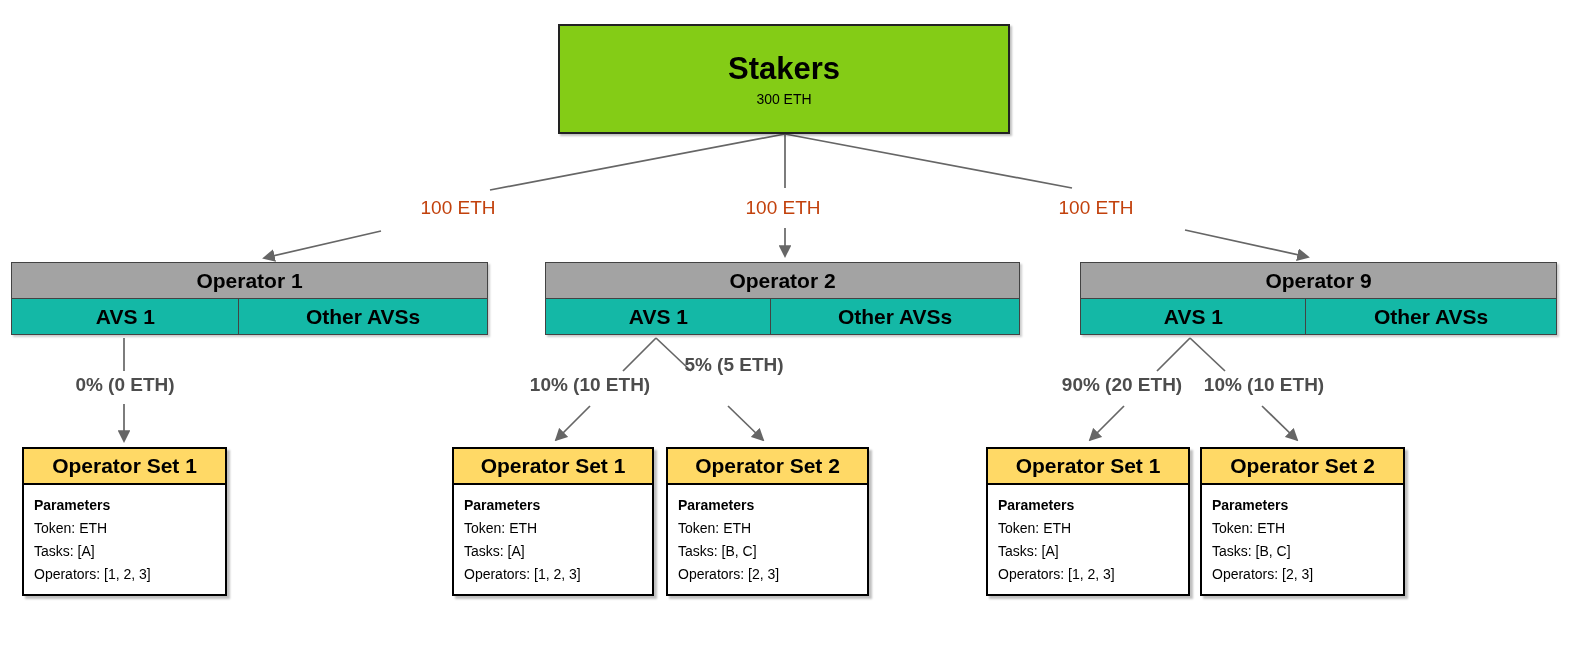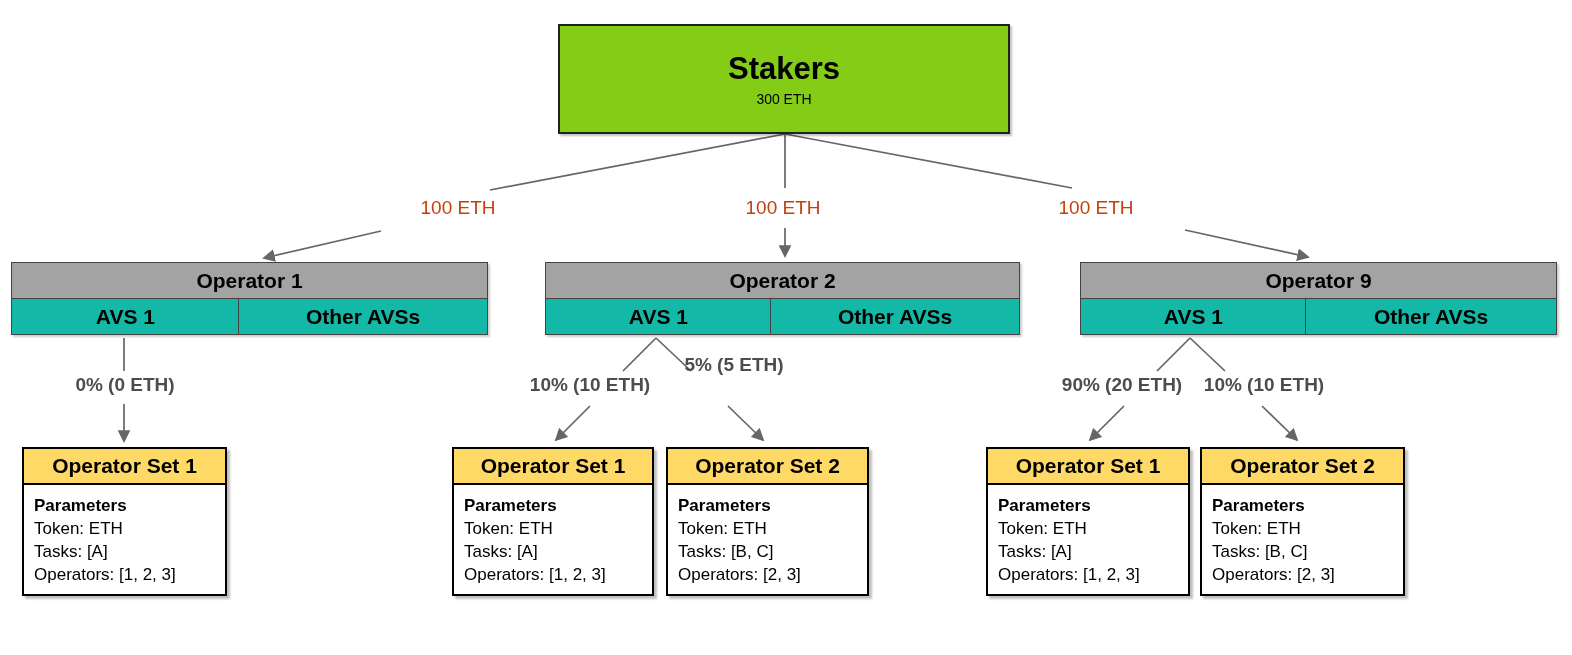--- a/index.html
+++ b/index.html
@@ -52,21 +52,21 @@
   .opset-header{
     box-sizing:border-box;height:38px;
     background:#ffd966;border:2px solid #000;
     display:flex;align-items:center;justify-content:center;
     font-size:21px;font-weight:bold;color:#000;
   }
   .opset-body{
     box-sizing:border-box;
     border:2px solid #000;border-top:none;
     padding:9px 10px 8px 10px;
-    font-size:17px;color:#000;line-height:23px;
+    font-size:14px;color:#000;line-height:23px;
     background:#fff;min-height:105px;
   }
   .opset-params{font-weight:bold;}
 </style>
 </head>
 <body>
 
 <div id="canvas">
 
   <svg id="wires" width="1572" height="655" viewBox="0 0 1572 655">

